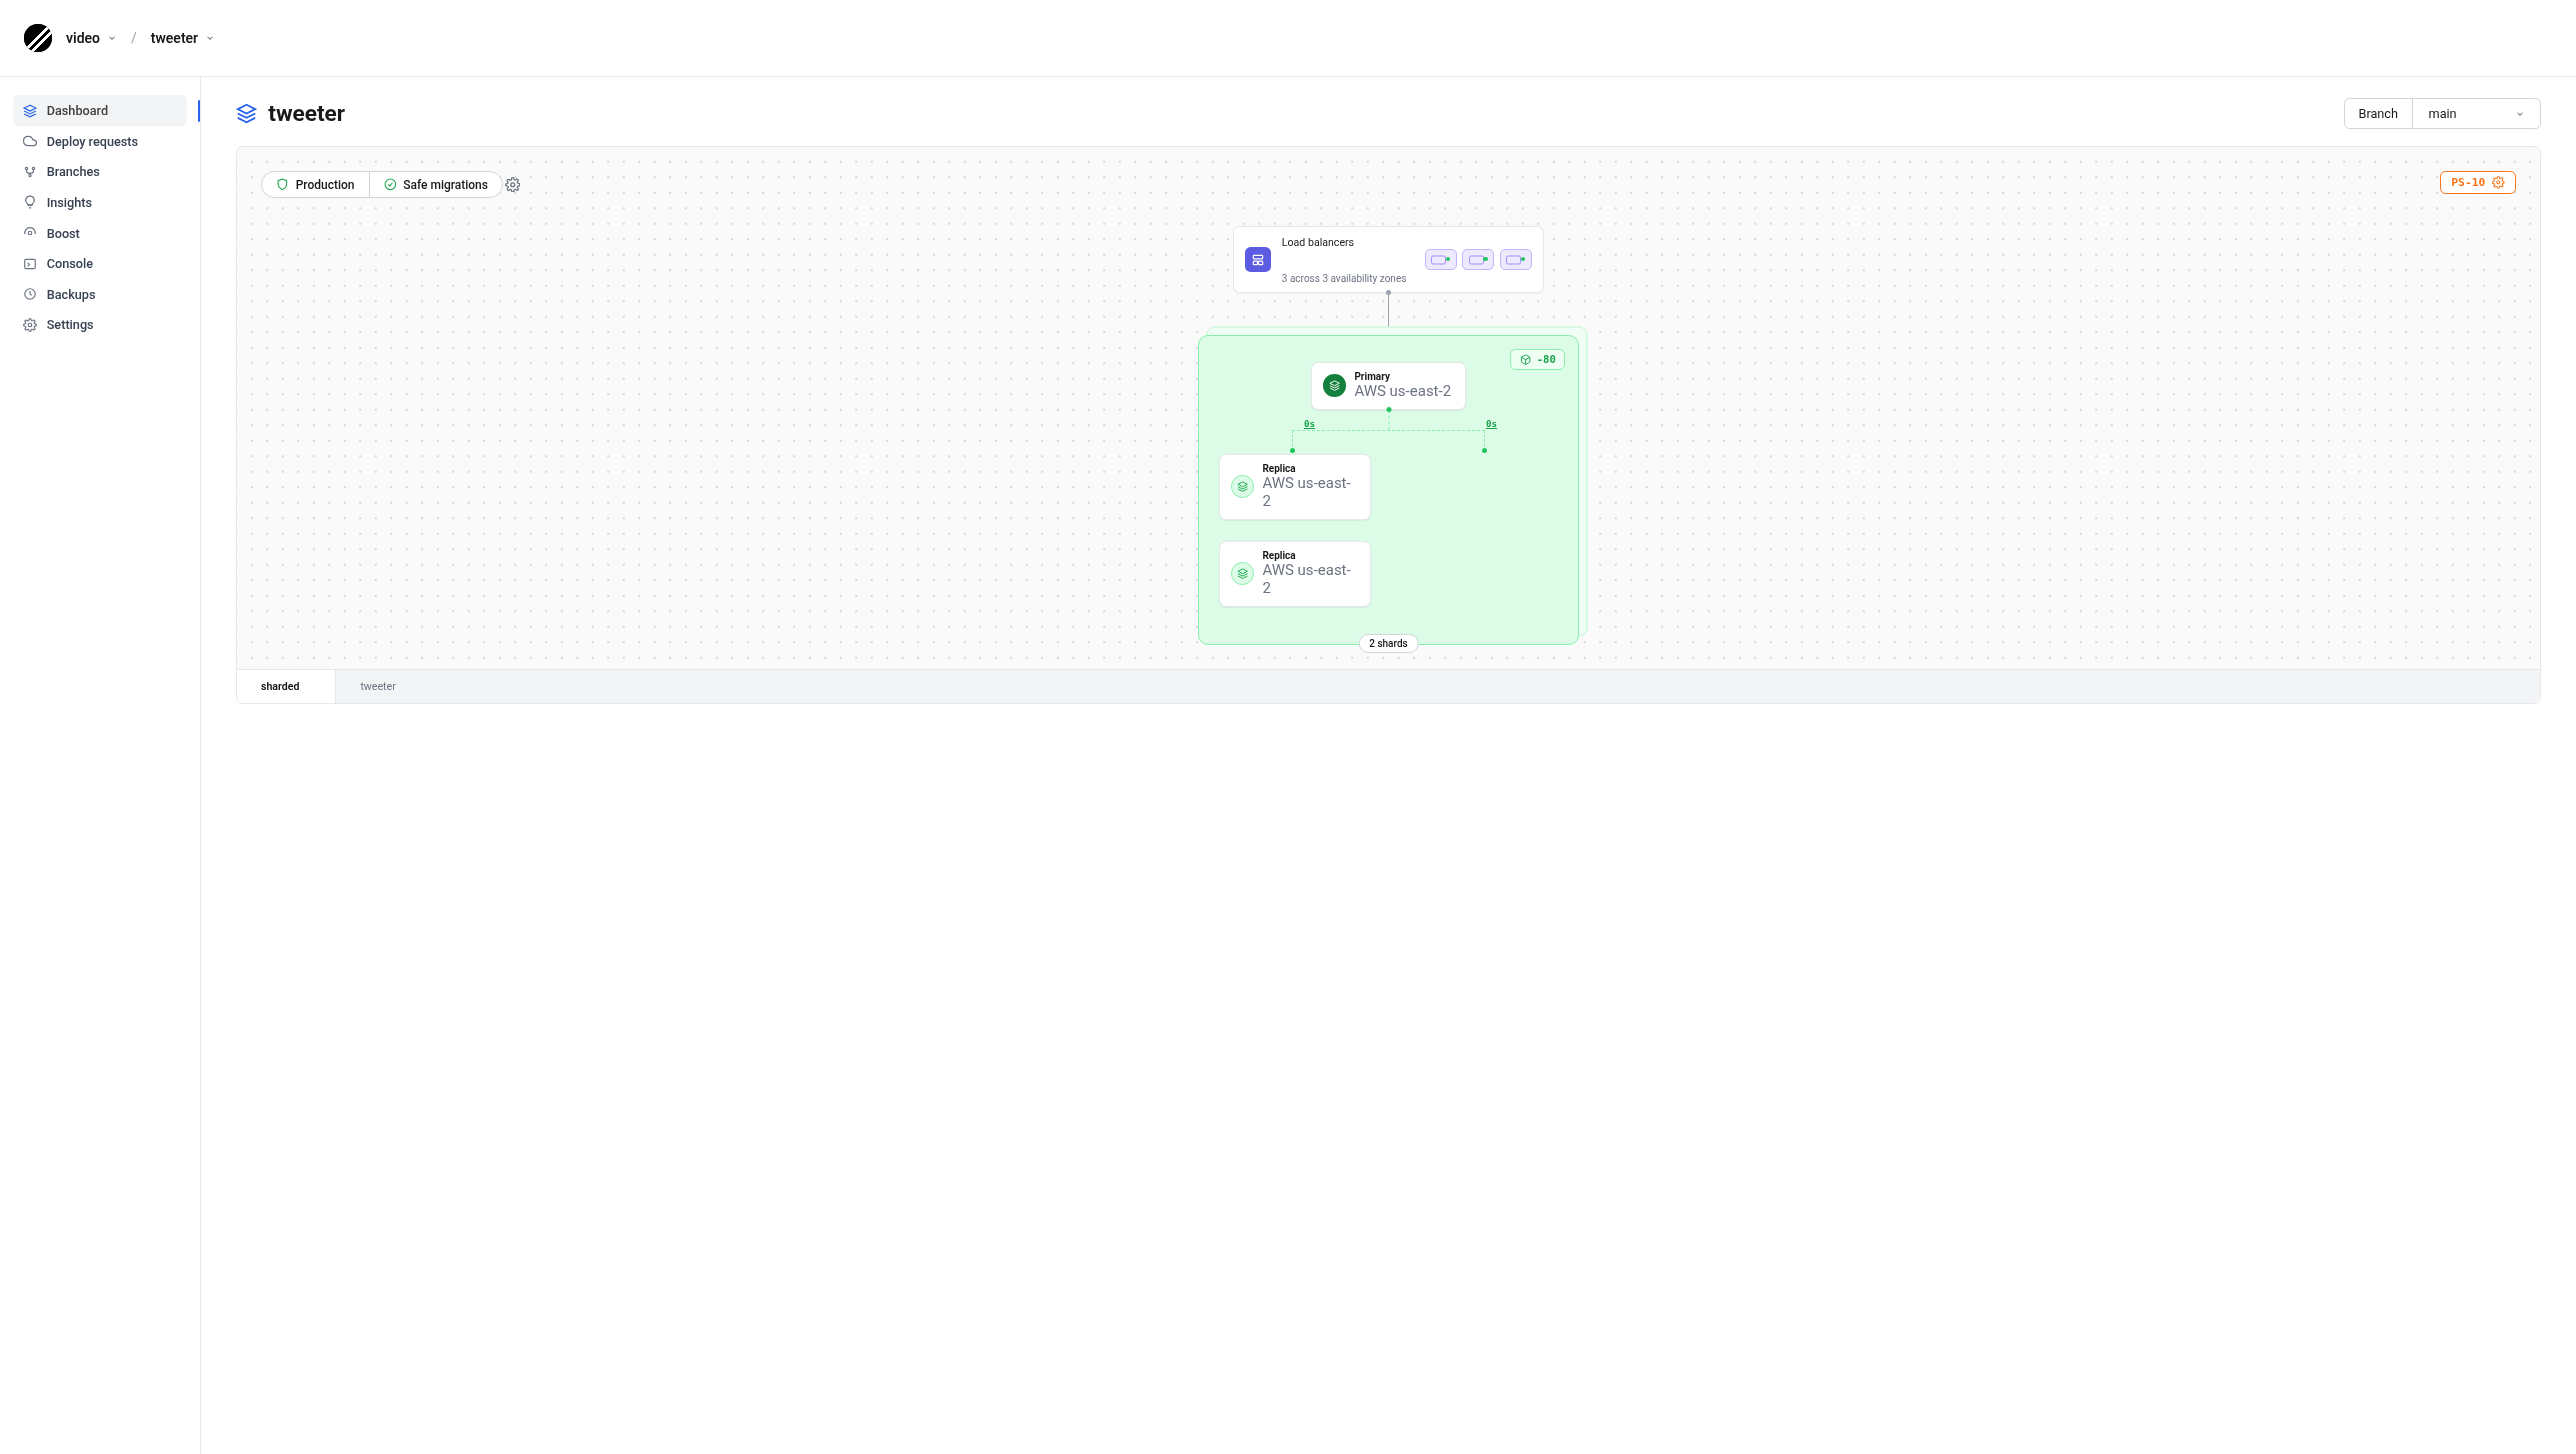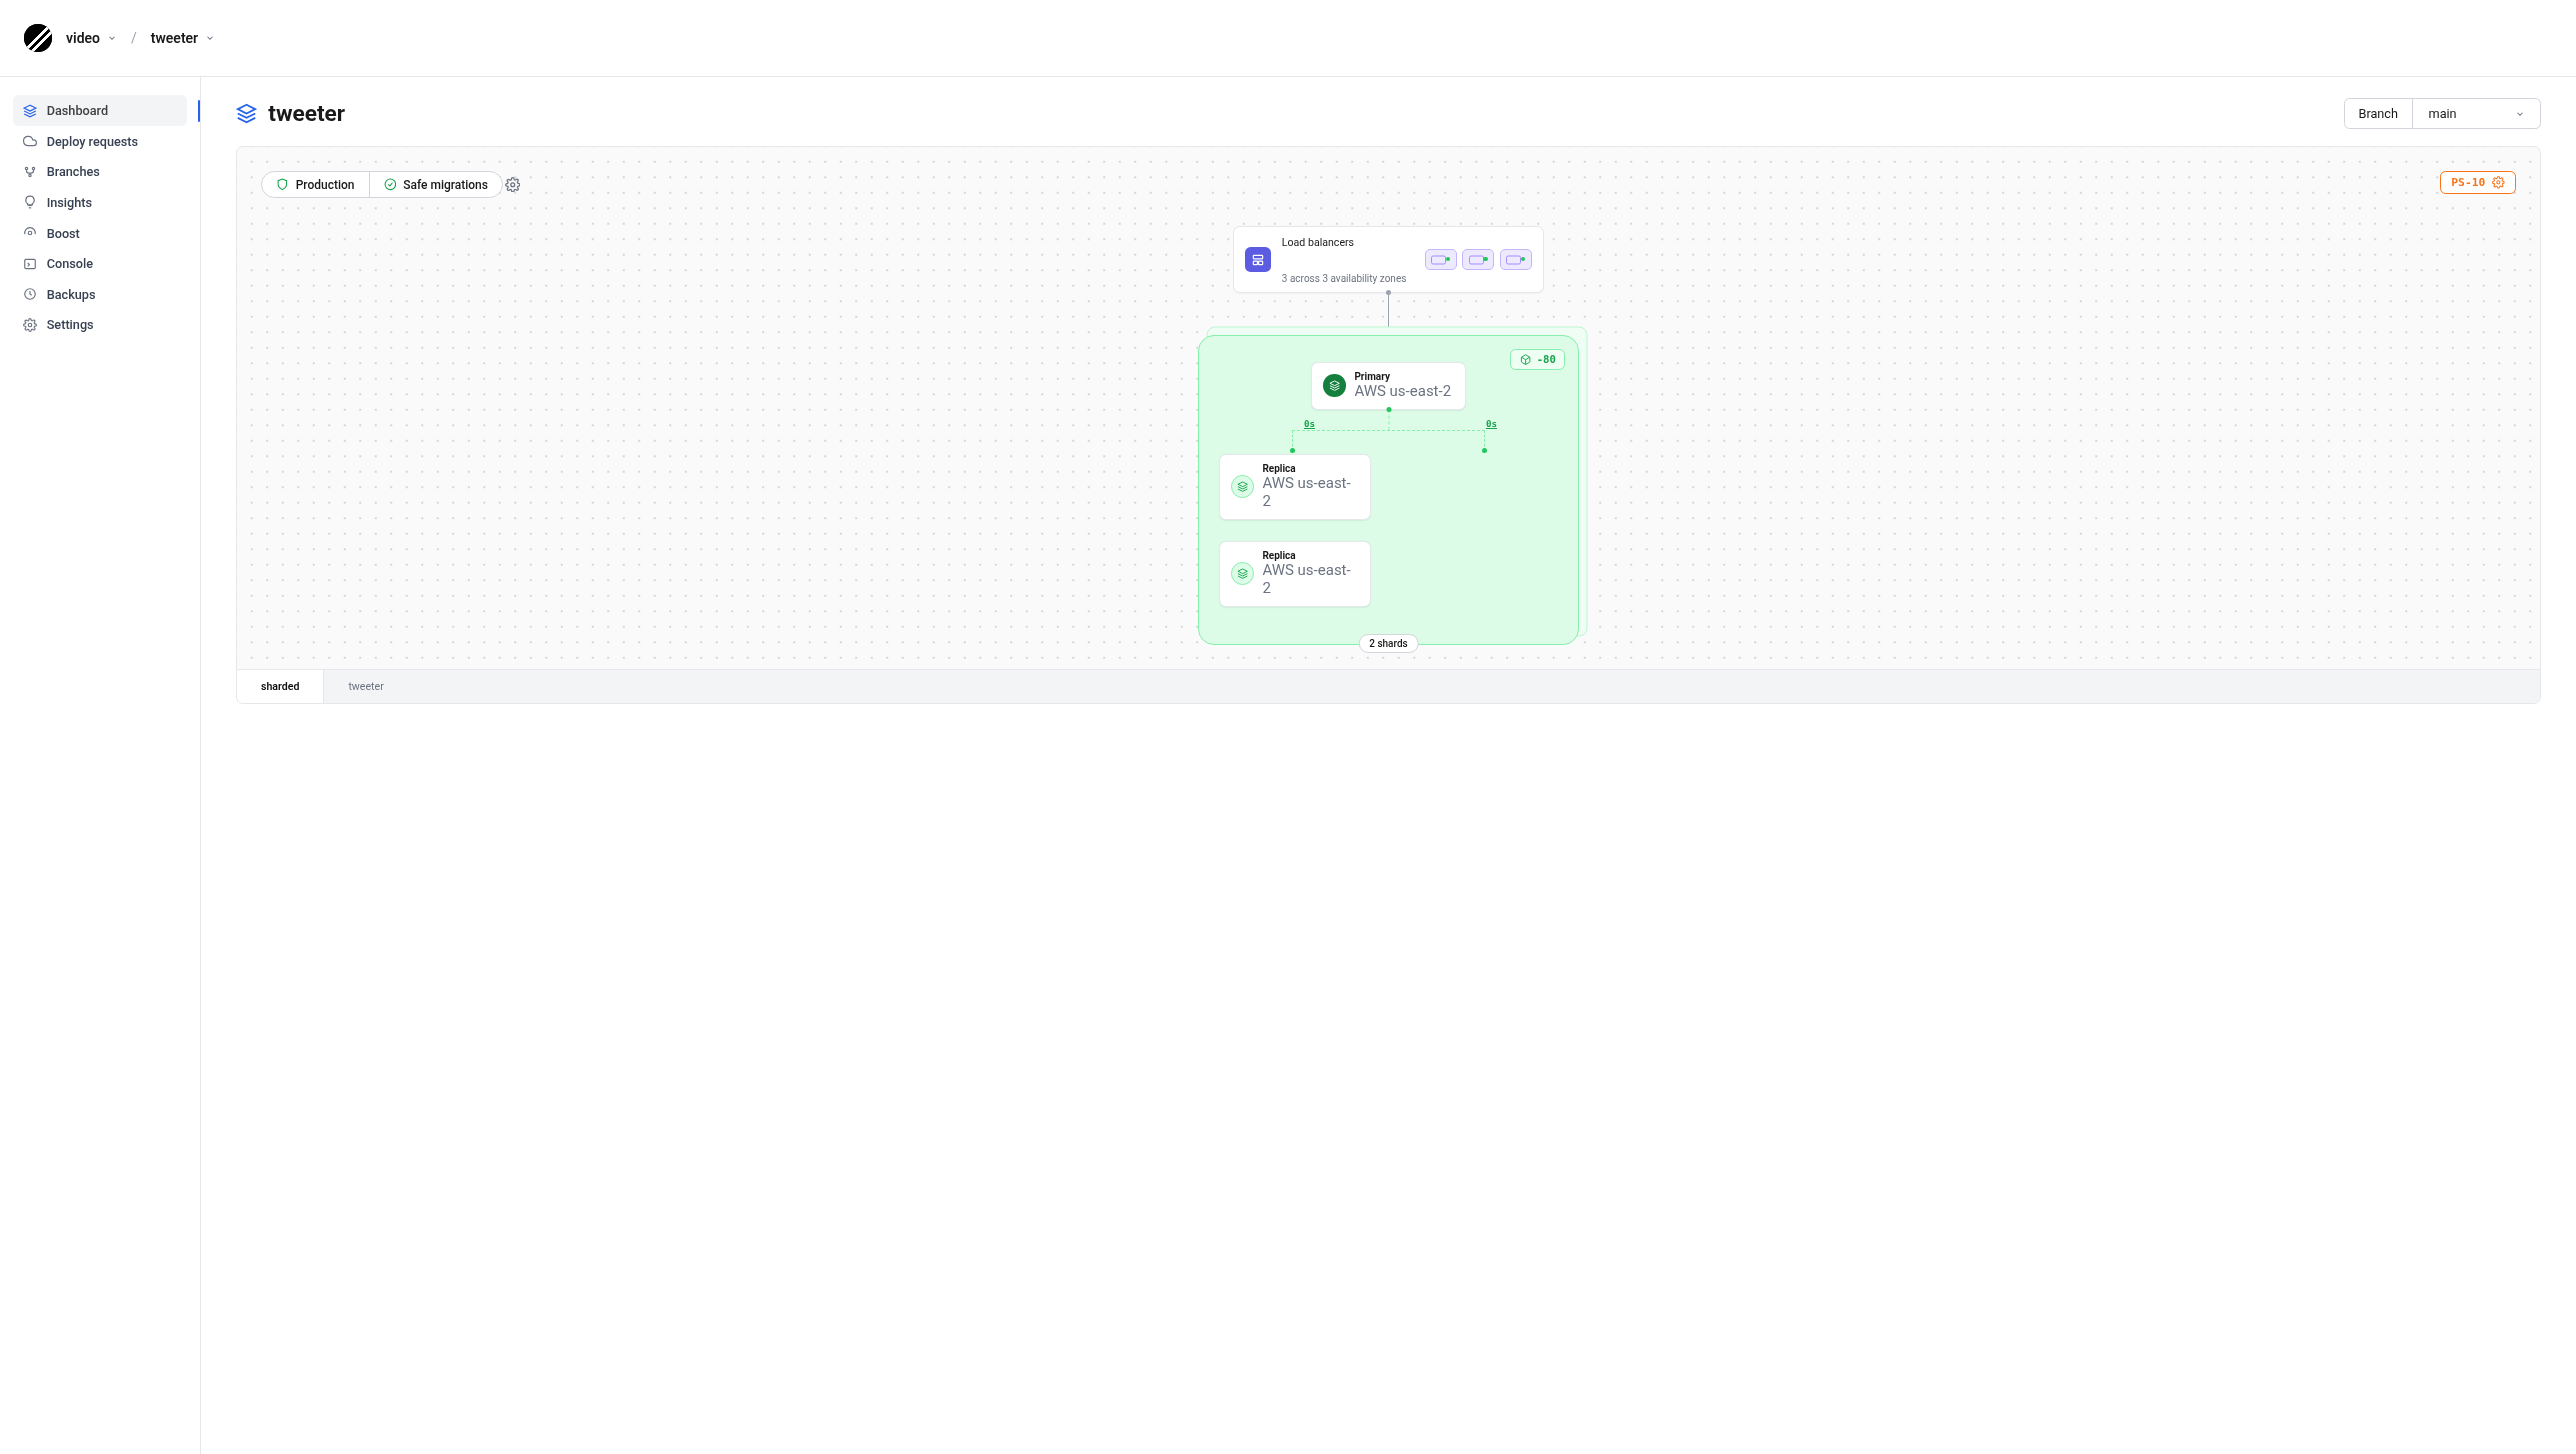--- a/index.html
+++ b/index.html
@@ -53,21 +53,21 @@
 .lb-dot { width: 32px; height: 21px; border-radius: 5px; background: #ede9fe; border: 1.1px solid #c4b5fd; position: relative; }
 .lb-dot::before { content: ""; position: absolute; left: 5.6px; top: 50%; width: 12.7px; height: 7px; border: 1.1px solid #a78bfa; border-radius: 2.1px; transform: translateY(-50%); }
 .lb-dot::after { content: ""; position: absolute; right: 5.6px; top: 6.4px; width: 4.2px; height: 4.2px; border-radius: 50%; background: #22c55e; }
 
 .vline { width: 0.7px; height: 42px; background: #9ca3af; position: relative; }
 .vline::before { content: ""; position: absolute; top: -2.8px; left: -2.1px; width: 5px; height: 5px; border-radius: 50%; background: #9ca3af; }
 .vline::after { content: ""; position: absolute; bottom: -2.8px; left: -2.1px; width: 5px; height: 5px; border-radius: 50%; background: #22c55e; }
 
 .shard-stack { position: relative; width: 381px; }
 .shard-bg { position: absolute; inset: 0; transform: translate(8.5px, -8.5px); border: 1.1px solid #bbf7d0; background: #f0fdf4; border-radius: 8.5px; }
-.shard-box { position: relative; border: 1.1px solid #86efac; background: #dcfce7; border-radius: 16px; padding: 25.4px 20px 37px; }
+.shard-box { position: relative; border: 1.1px solid #86efac; background: #dcfce7; border-radius: 10px; padding: 25.4px 20px 37px; }
 
 .shard-badge { position: absolute; top: 12.7px; right: 12.7px; border: 1.1px solid #86efac; border-radius: 5.6px; padding: 3.5px 8.5px; color: #16a34a; font-family: ui-monospace, monospace; font-weight: 600; display: inline-flex; align-items: center; gap: 5.6px; background: rgba(255,255,255,0.5); }
 .shard-count { position: absolute; bottom: -9.2px; left: 50%; transform: translateX(-50%); background: #fff; border: 0.7px solid #d1d5db; border-radius: 705px; padding: 2.8px 10px; font-size: 10px; font-weight: 500; }
 
 .node-card { background: #fff; border: 0.7px solid #e5e7eb; border-radius: 7px; padding: 8.5px 11.3px; display: flex; align-items: center; gap: 8.5px; box-shadow: 0 0.7px 1.4px rgba(0,0,0,0.06); }
 .node-icon { width: 22.6px; height: 22.6px; border-radius: 50%; display: flex; align-items: center; justify-content: center; flex-shrink: 0; }
 .node-icon.primary { background: #15803d; color: #fff; }
 .node-icon.replica { background: #dcfce7; color: #16a34a; border: 1.1px solid #86efac; }
 .node-text .t1 { font-weight: 700; font-size: 10px; }
 .node-text .t2 { color: #6b7280; font-size: 15px; }
@@ -83,21 +83,21 @@
 .drop::after { content:""; position:absolute; bottom:-2.1px; left:-2.8px; width:5px; height:5px; border-radius:50%; background:#22c55e; }
 .drop.l { left: 73px; }
 .drop.r { right: 73px; }
 .lat { position: absolute; top: 8.5px; font-family: ui-monospace, monospace; color: #16a34a; font-size: 9.2px; font-weight: 600; text-decoration: underline; }
 .lat.l { left: 85px; }
 .lat.r { right: 61px; }
 
 .replica-row { display: flex; justify-content: space-between; gap: 21px; flex-direction: column; }
 .replica-card { width: 152px; }
 
-.footer-tabs { display: flex; border-top: 0.7px solid #e5e7eb; background: #fff; }
+.footer-tabs { display: flex; border-top: 0.7px solid #e5e7eb; background: #fff; gap: 12px; }
 .ftab { padding: 10px 24px; font-size: 10.6px; color: #6b7280; cursor: pointer; }
 .ftab.active { font-weight: 600; color: #111; }
 .ftab.inactive { background: #f3f4f6; flex: 1; border-left: 0.7px solid #e5e7eb; }
 
 svg { display: block; }
 </style>
 </head>
 <body>
 
 <div class="topbar">

